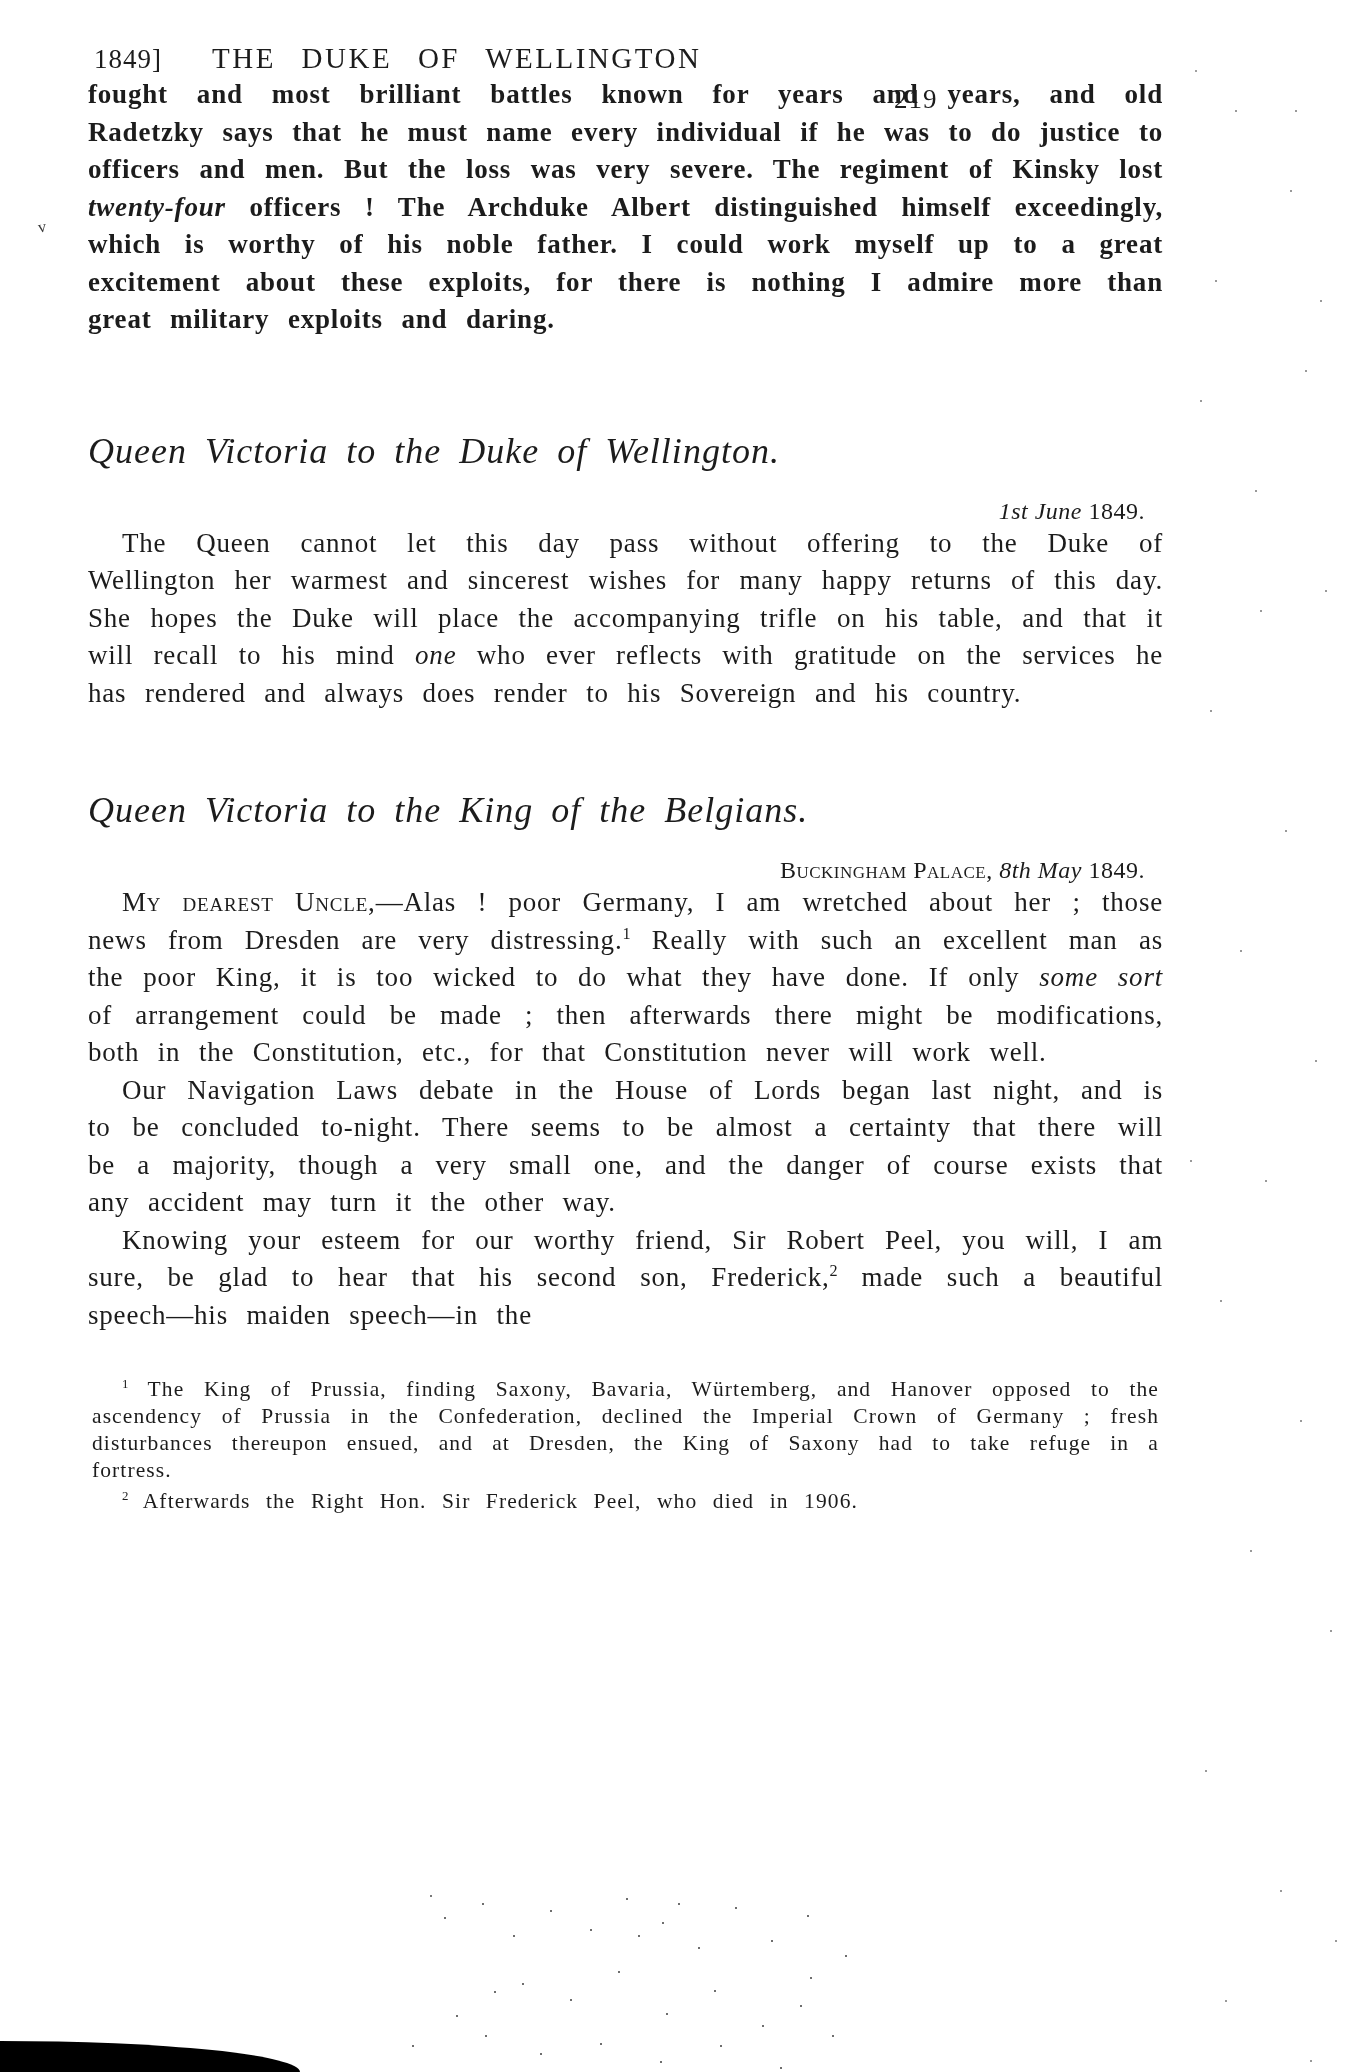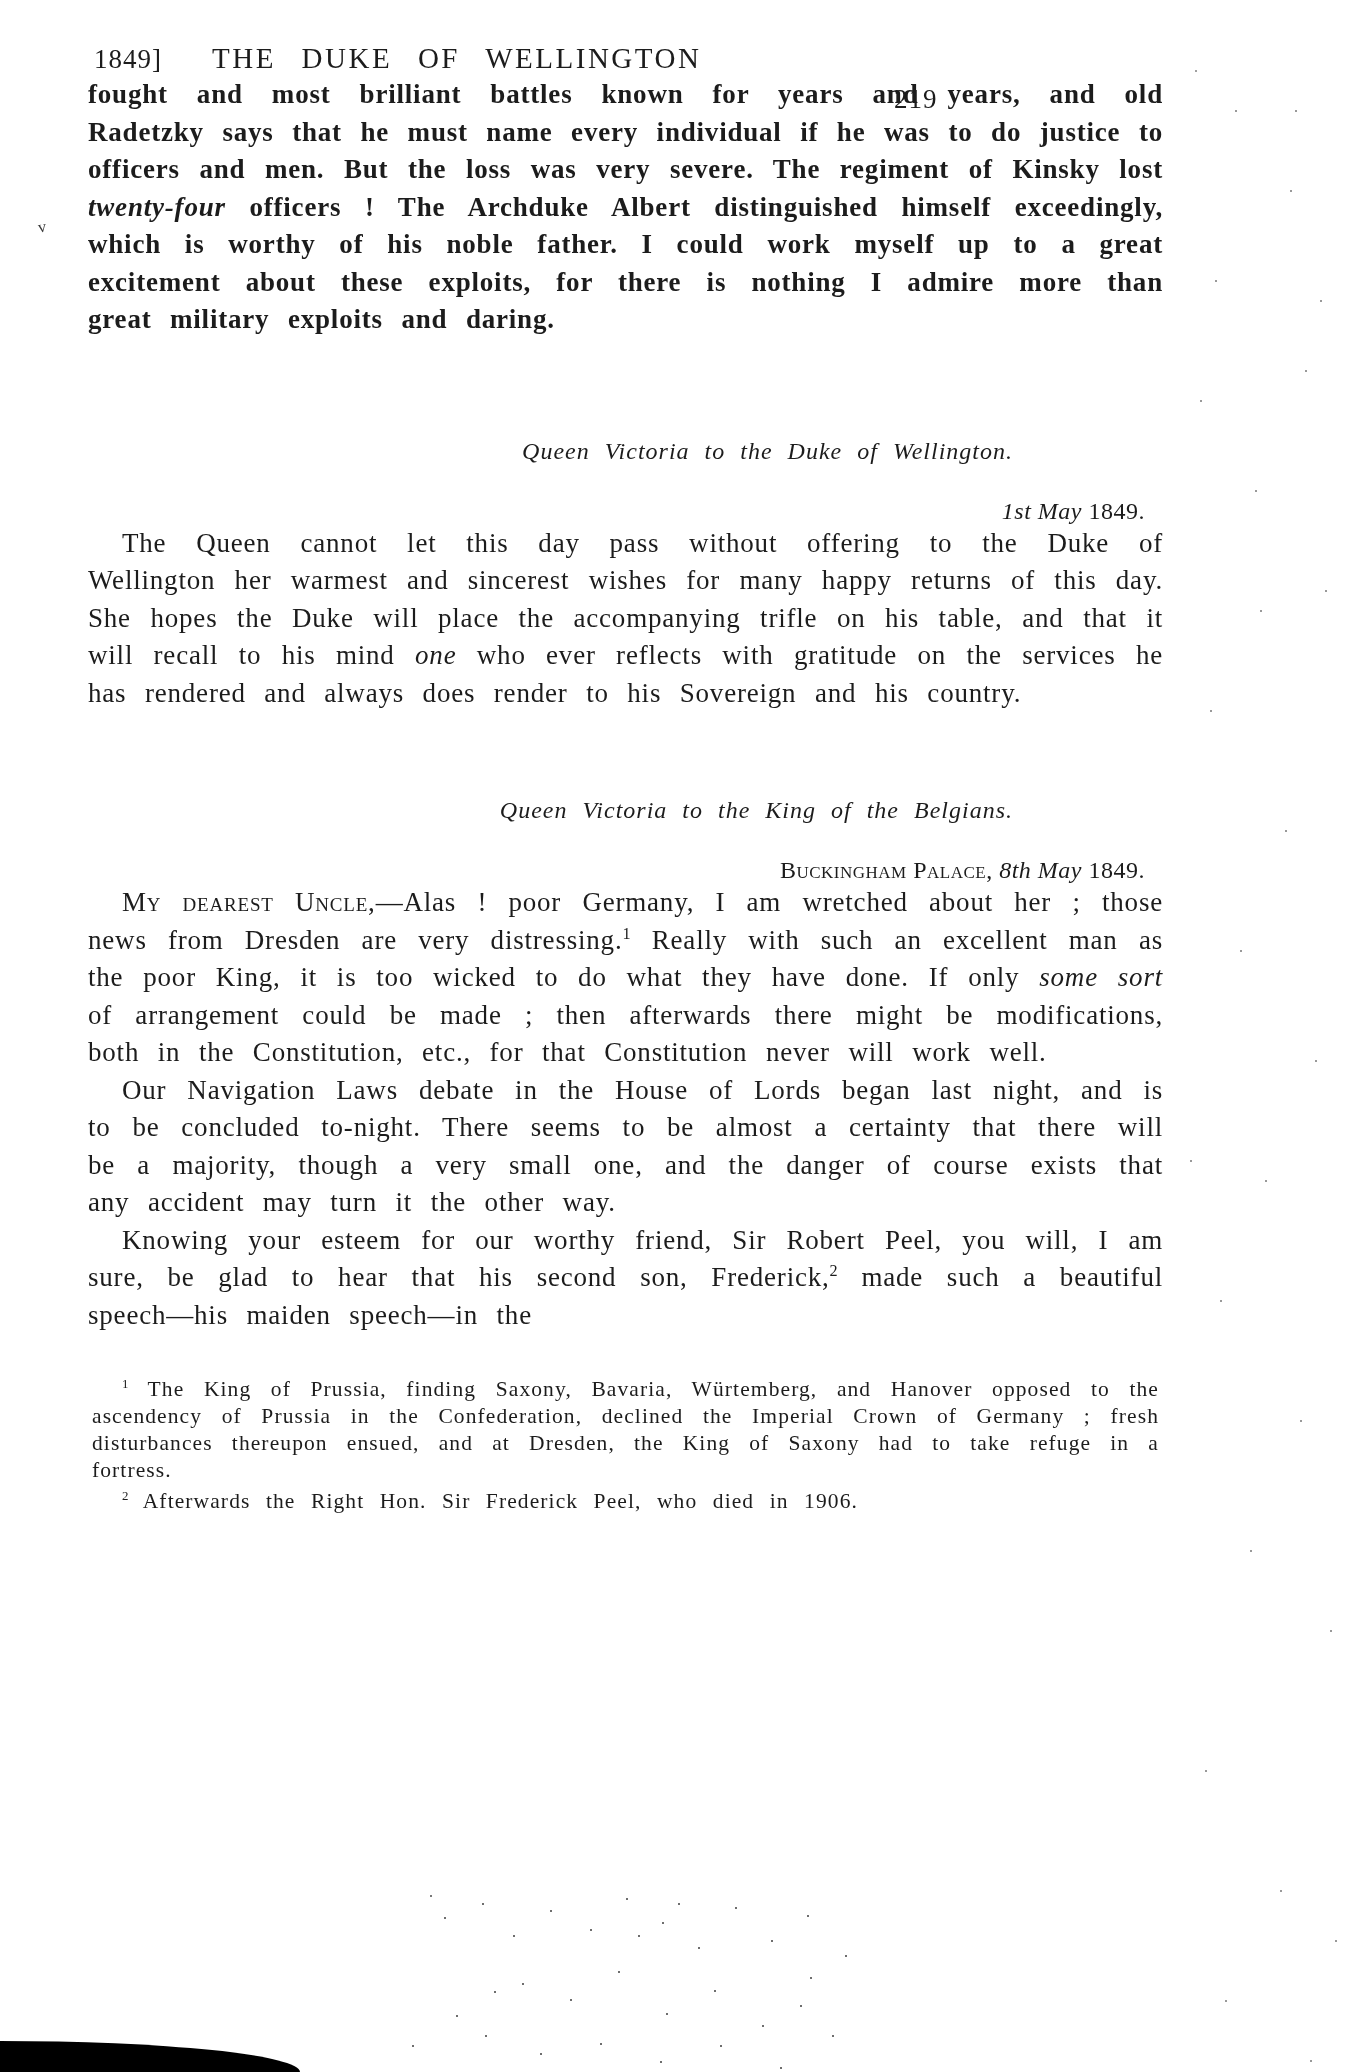--- a/index.html
+++ b/index.html
@@ -26,22 +26,22 @@
     letter-spacing:0.8px;word-spacing:11px;
   }
   .indent{text-indent:34px;}
   .intro{margin-top:18px;font-weight:bold;}
   .italic{font-style:italic;}
   .smallcaps{font-variant:small-caps;font-variant-caps:small-caps;}
   .sup{font-size:0.6em;vertical-align:super;line-height:0;letter-spacing:0;}
   
   .letter-heading{
     margin-top:92px;
-    text-align:right;padding-right:150px;
-    font-style:italic;font-size:24px;line-height:40px;letter-spacing:1px;word-spacing:8px;
+    text-align:left;padding-right:150px;
+    font-style:italic;font-size:36px;line-height:40px;letter-spacing:1px;word-spacing:8px;
   }
   .date-line{
     margin-top:26px;
     text-align:right;padding-right:18px;
     font-size:24px;line-height:28px;letter-spacing:0.5px;
   }
   .letter-body{margin-top:22px;}
   .heading-2{margin-top:78px;}
   .para{margin:0;}
   
@@ -75,21 +75,21 @@
     <div class="running-head">
       <span class="year">1849]</span>
       <span class="title">THE DUKE OF WELLINGTON</span>
       <span class="pagenum">219</span>
     </div>
 
     <p class="body-text intro para"><span>fought and most brilliant battles known for years and years, and old Radetzky says that he must name every individual if he was to do justice to officers and men. But the loss was very severe. The regiment of Kinsky lost </span><span class="italic">twenty-four</span><span> officers ! The Archduke Albert distinguished himself exceedingly, which is worthy of his noble father. I could work myself up to a great excitement about these exploits, for there is nothing I admire more than great military exploits and daring.</span></p>
 
     <div class="letter-heading">Queen Victoria to the Duke of Wellington.</div>
 
-    <div class="date-line"><span class="italic">1st May</span><span> 1849.</span></div>
+    <div class="date-line"><span class="italic">1st June</span><span> 1849.</span></div>
 
     <p class="body-text letter-body indent para"><span>The Queen cannot let this day pass without offering to the Duke of Wellington her warmest and sincerest wishes for many happy returns of this day. She hopes the Duke will place the accompanying trifle on his table, and that it will recall to his mind </span><span class="italic">one</span><span> who ever reflects with gratitude on the services he has rendered and always does render to his Sovereign and his country.</span></p>
 
     <div class="letter-heading heading-2">Queen Victoria to the King of the Belgians.</div>
 
     <div class="date-line"><span class="smallcaps">Buckingham Palace</span><span>, </span><span class="italic">8th May</span><span> 1849.</span></div>
 
     <p class="body-text letter-body indent para"><span class="smallcaps">My dearest Uncle</span><span>,—Alas ! poor Germany, I am wretched about her ; those news from Dresden are very distressing.</span><span class="sup">1</span><span> Really with such an excellent man as the poor King, it is too wicked to do what they have done. If only </span><span class="italic">some sort</span><span> of arrangement could be made ; then afterwards there might be modifications, both in the Constitution, etc., for that Constitution never will work well.</span></p>
 
     <p class="body-text indent para">Our Navigation Laws debate in the House of Lords began last night, and is to be concluded to-night. There seems to be almost a certainty that there will be a majority, though a very small one, and the danger of course exists that any accident may turn it the other way.</p>

